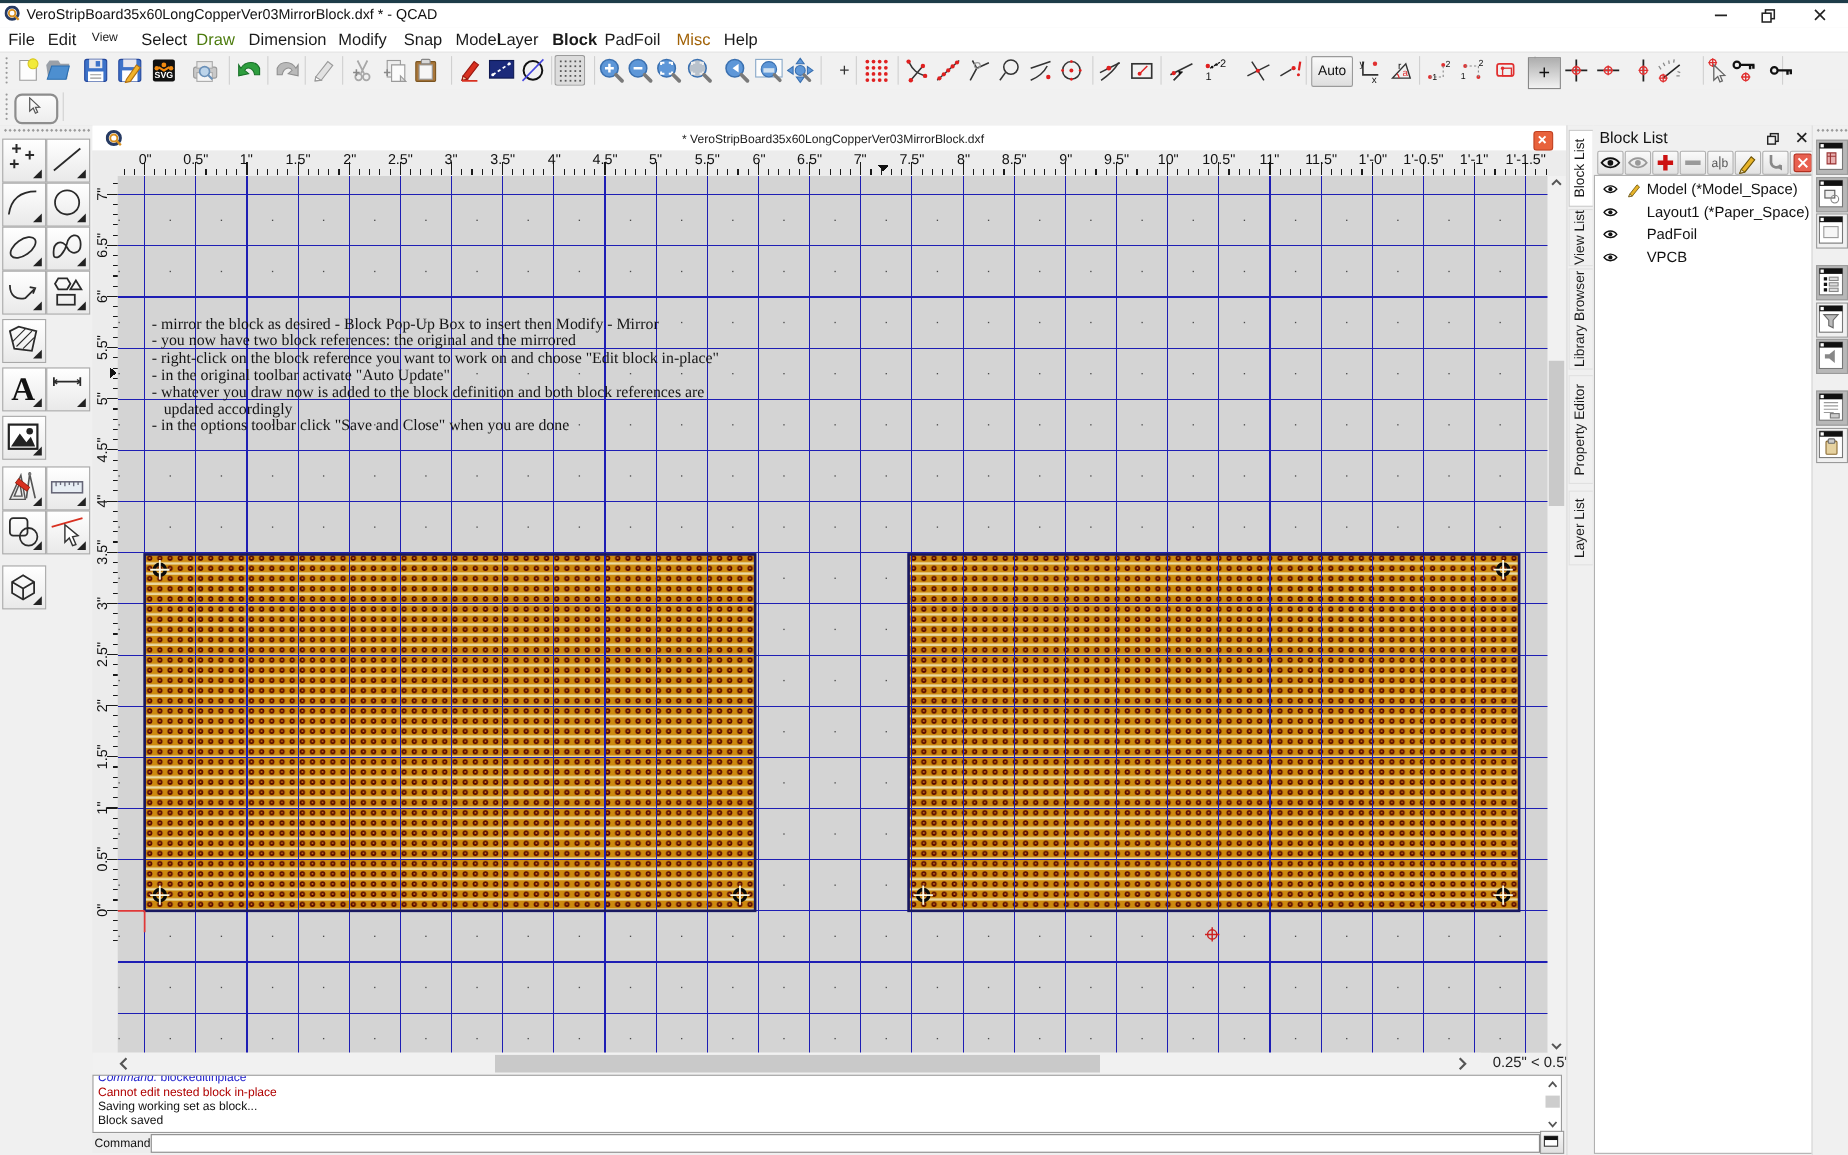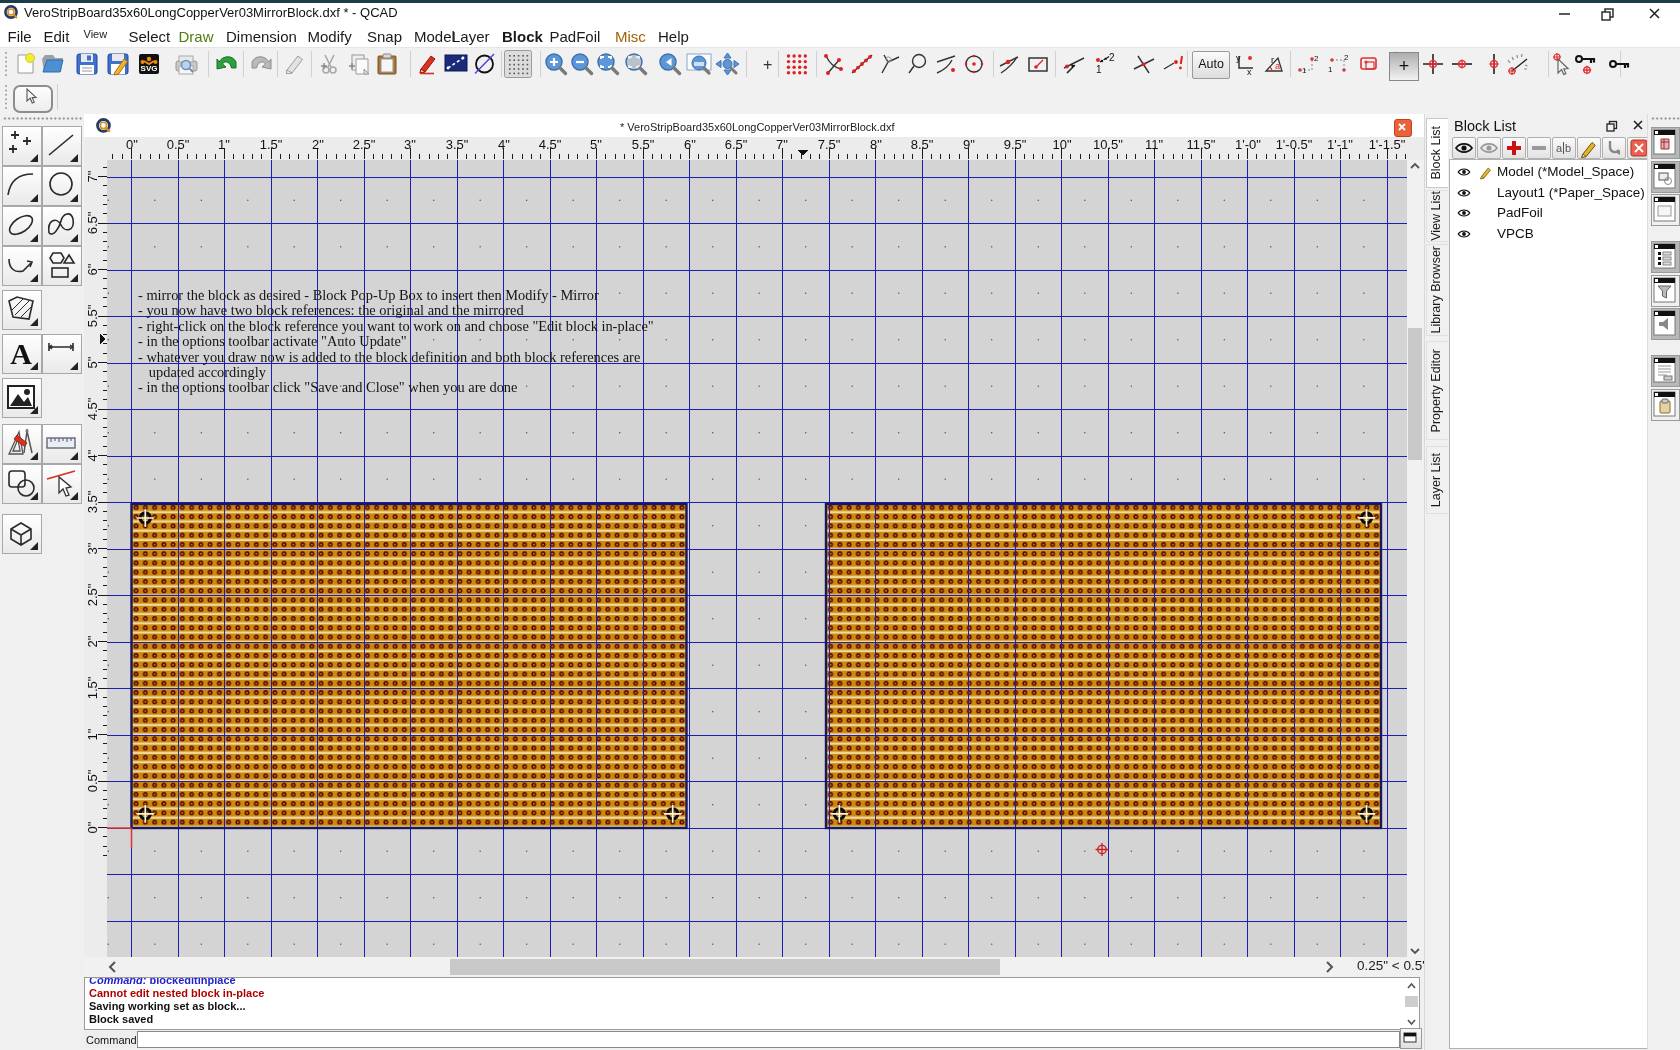--- a/index.html
+++ b/index.html
@@ -1417,41 +1417,41 @@
     <g>
       <circle cx="1366.5" cy="813.3" r="5.0" fill="none" stroke="#0a0a0a" stroke-width="3.3"></circle>
       <path d="M1357.7 813.3 H1375.3 M1366.5 804.5 V822.0999999999999" stroke="#fdf9e0" stroke-width="1.7"></path>
       <circle cx="1366.5" cy="813.3" r="1.1" fill="#fdf9e0"></circle>
     </g>
   </svg>
 <div class="abs" style="left:138px;top:288px;font-family:'Liberation Serif',serif;font-size:14.4px;line-height:15.4px;color:#151515;white-space:nowrap;">
     <div>- mirror the block as desired - Block Pop-Up Box to insert then Modify - Mirror</div>
     <div>- you now have two block references: the original and the mirrored</div>
     <div>- right-click on the block reference you want to work on and choose "Edit block in-place"</div>
-    <div>- in the options toolbar activate "Auto Update"</div>
+    <div>- in the original toolbar activate "Auto Update"</div>
     <div>- whatever you draw now is added to the block definition and both block references are</div>
     <div>&nbsp;&nbsp;&nbsp;updated accordingly</div>
     <div>- in the options toolbar click "Save and Close" when you are done</div>
   </div>
 <div class="abs" style="left:1407px;top:159.5px;width:16px;height:797.5px;background:#f1f1f1;"></div>
 <svg class="abs" style="left:1407px;top:159.5px" width="16" height="798">
     <path d="M4 8 L8 4 L12 8" fill="none" stroke="#555" stroke-width="1.8"></path>
     <path d="M4 789 L8 793 L12 789" fill="none" stroke="#555" stroke-width="1.8"></path>
     <rect x="1" y="168" width="14" height="132" fill="#c9c9c9"></rect>
   </svg>
 <div class="abs" style="left:84px;top:957px;width:1262px;height:20px;background:#f1f1f1;"></div>
 <svg class="abs" style="left:84px;top:957px" width="1262" height="20">
     <path d="M31 5 L26 10 L31 15" fill="none" stroke="#555" stroke-width="2"></path>
     <path d="M1243 5 L1248 10 L1243 15" fill="none" stroke="#555" stroke-width="2"></path>
     <rect x="366" y="2" width="550" height="16" fill="#c9c9c9"></rect>
   </svg>
 <div class="abs" style="left:1345px;top:958px;width:82px;text-align:right;font-size:13.5px;color:#222;">0.25" &lt; 0.5"</div>
 <div class="abs" style="left:0;top:977px;width:1424px;height:73px;background:#f0f0f0;"></div>
 <div class="abs" style="left:84px;top:977px;width:1336px;height:53px;background:#ffffff;border:1px solid #9a9a9a;box-sizing:border-box;overflow:hidden;">
-<div style="position:absolute;left:4px;top:-4.5px;font-size:11px;line-height:13px;white-space:nowrap;font-weight:bold;">
+<div style="position:absolute;left:4px;top:-4.5px;font-size:11px;line-height:13px;white-space:nowrap;">
 <div style="color:#2222cc;"><i>Command:&nbsp;</i>blockeditinplace</div>
 <div style="color:#b00000;">Cannot edit nested block in-place</div>
 <div style="color:#111;">Saving working set as block...</div>
 <div style="color:#111;">Block saved</div>
 </div>
   </div>
 <svg class="abs" style="left:1403px;top:979px" width="17" height="50">
 <path d="M5 9 L8.5 5 L12 9" fill="none" stroke="#555" stroke-width="1.6"></path>
 <rect x="2" y="17" width="13" height="11" fill="#cdcdcd"></rect>
 <path d="M5 41 L8.5 45 L12 41" fill="none" stroke="#555" stroke-width="1.6"></path>

